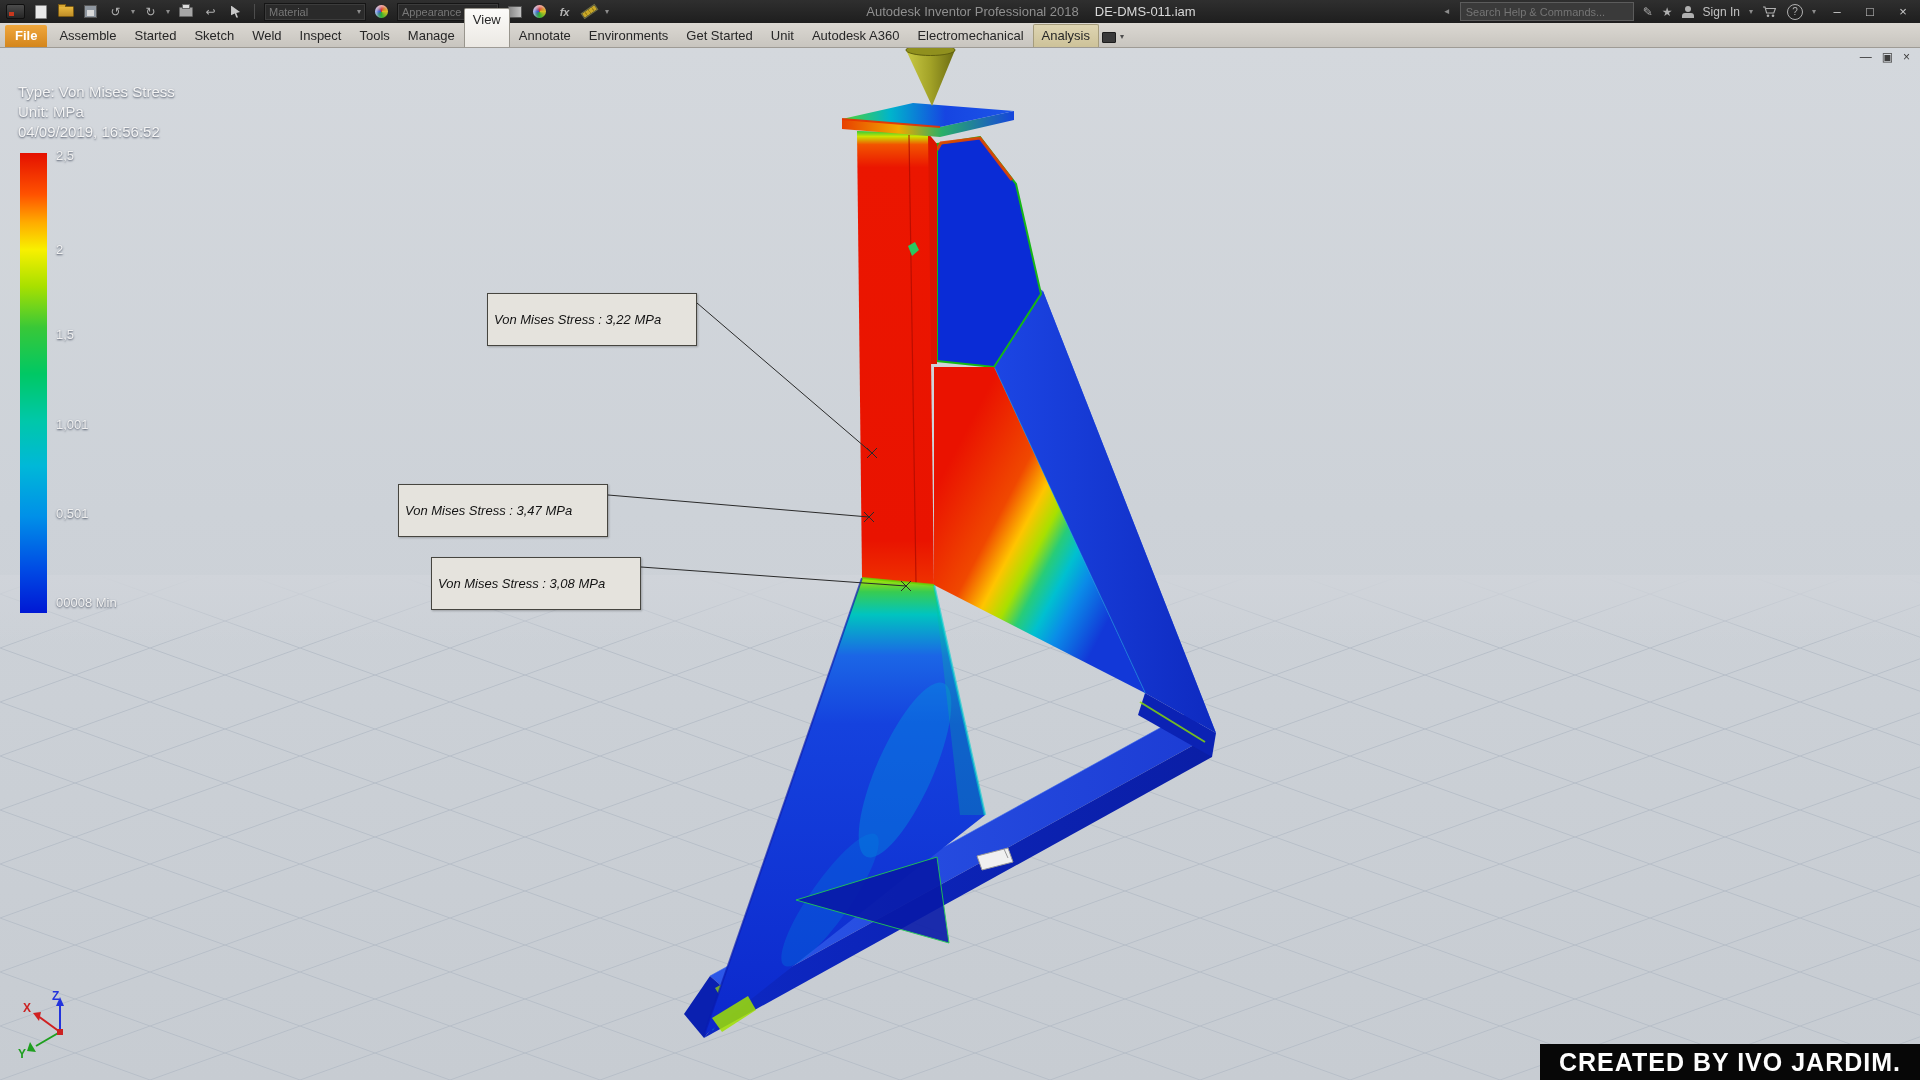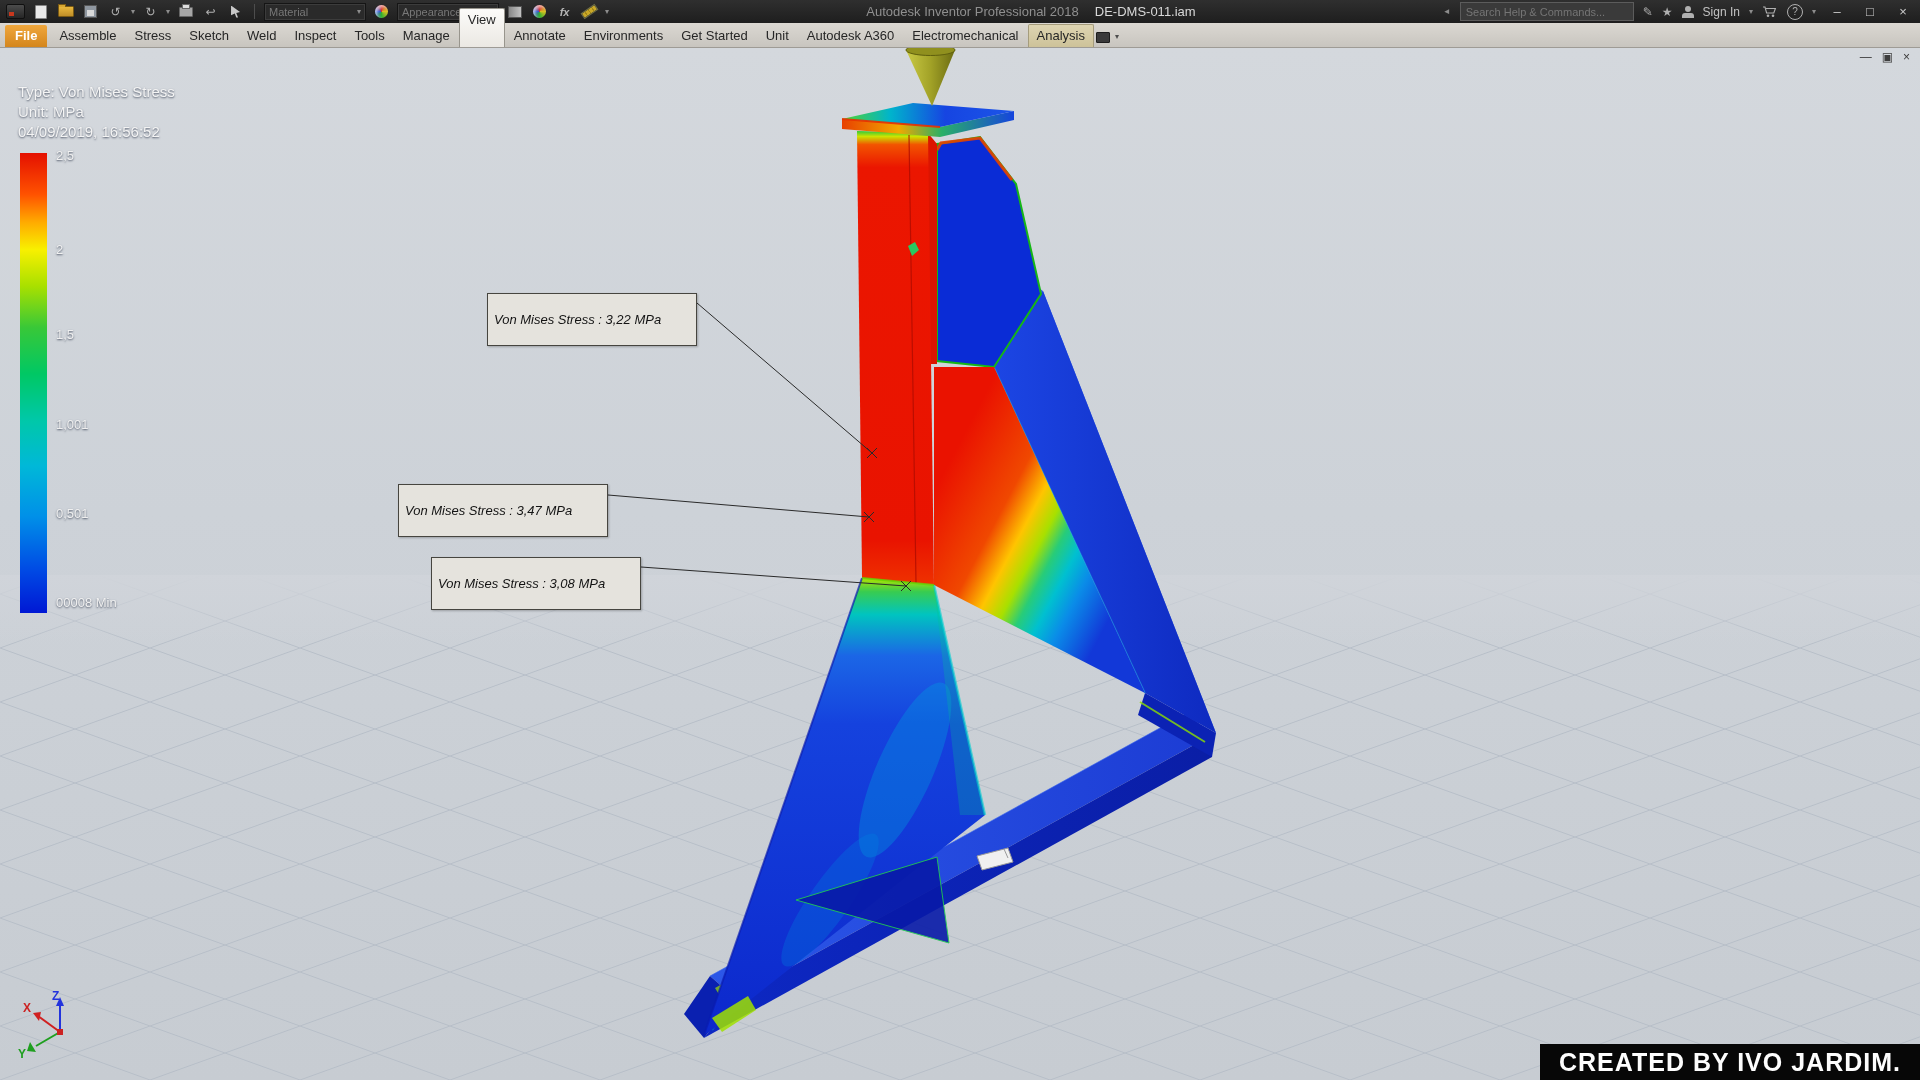--- a/index.html
+++ b/index.html
@@ -164,21 +164,21 @@
       <span class="mini-caret">▾</span>
       <span class="winbtn">–</span>
       <span class="winbtn">□</span>
       <span class="winbtn">×</span>
     </div>
   </div>
 
   <div class="ribbon">
     <div class="tab file">File</div>
     <div class="tab">Assemble</div>
-    <div class="tab">Stress</div>
+    <div class="tab">Started</div>
     <div class="tab">Sketch</div>
     <div class="tab">Weld</div>
     <div class="tab">Inspect</div>
     <div class="tab">Tools</div>
     <div class="tab">Manage</div>
     <div class="tab active">View</div>
     <div class="tab">Annotate</div>
     <div class="tab">Environments</div>
     <div class="tab">Get Started</div>
     <div class="tab">Unit</div>

